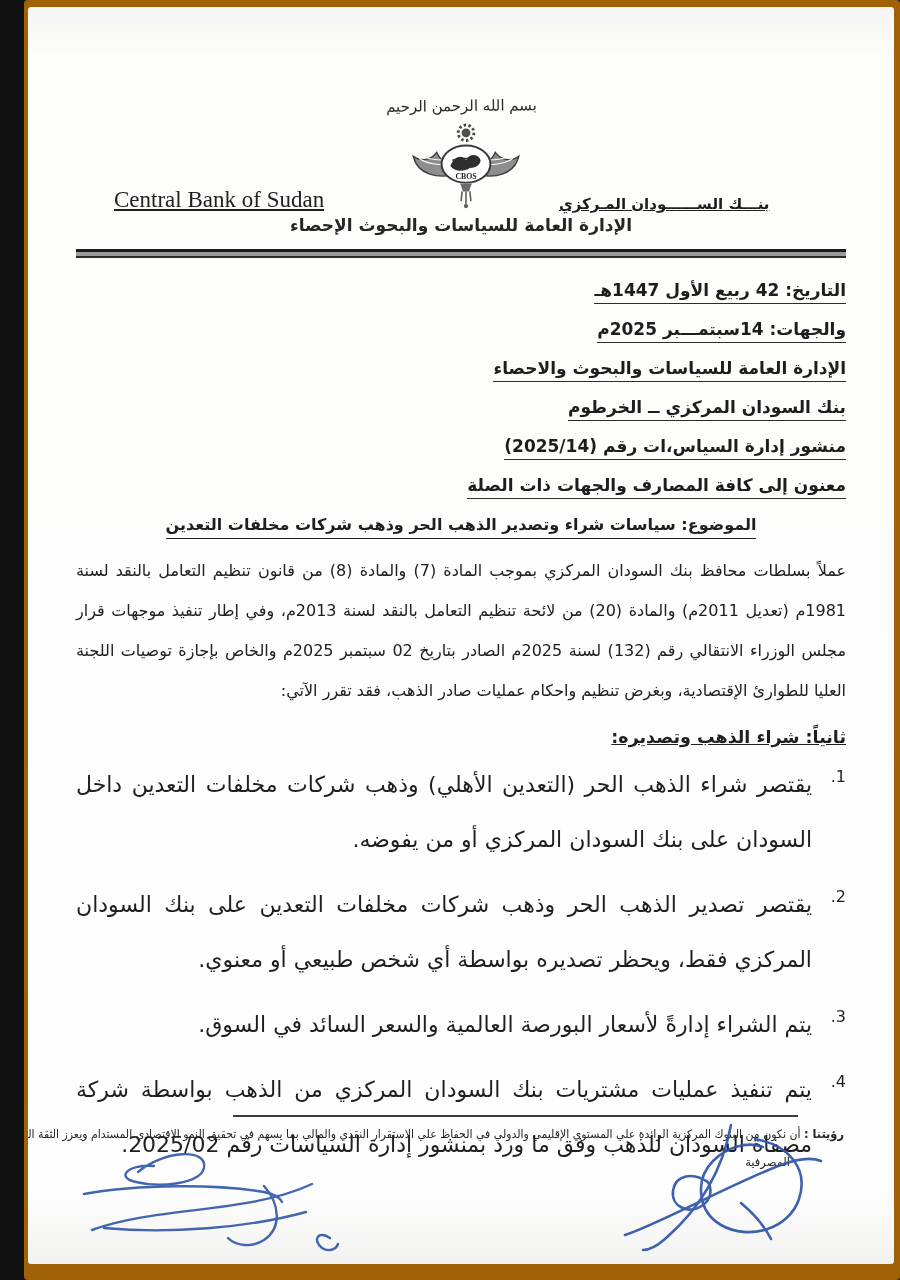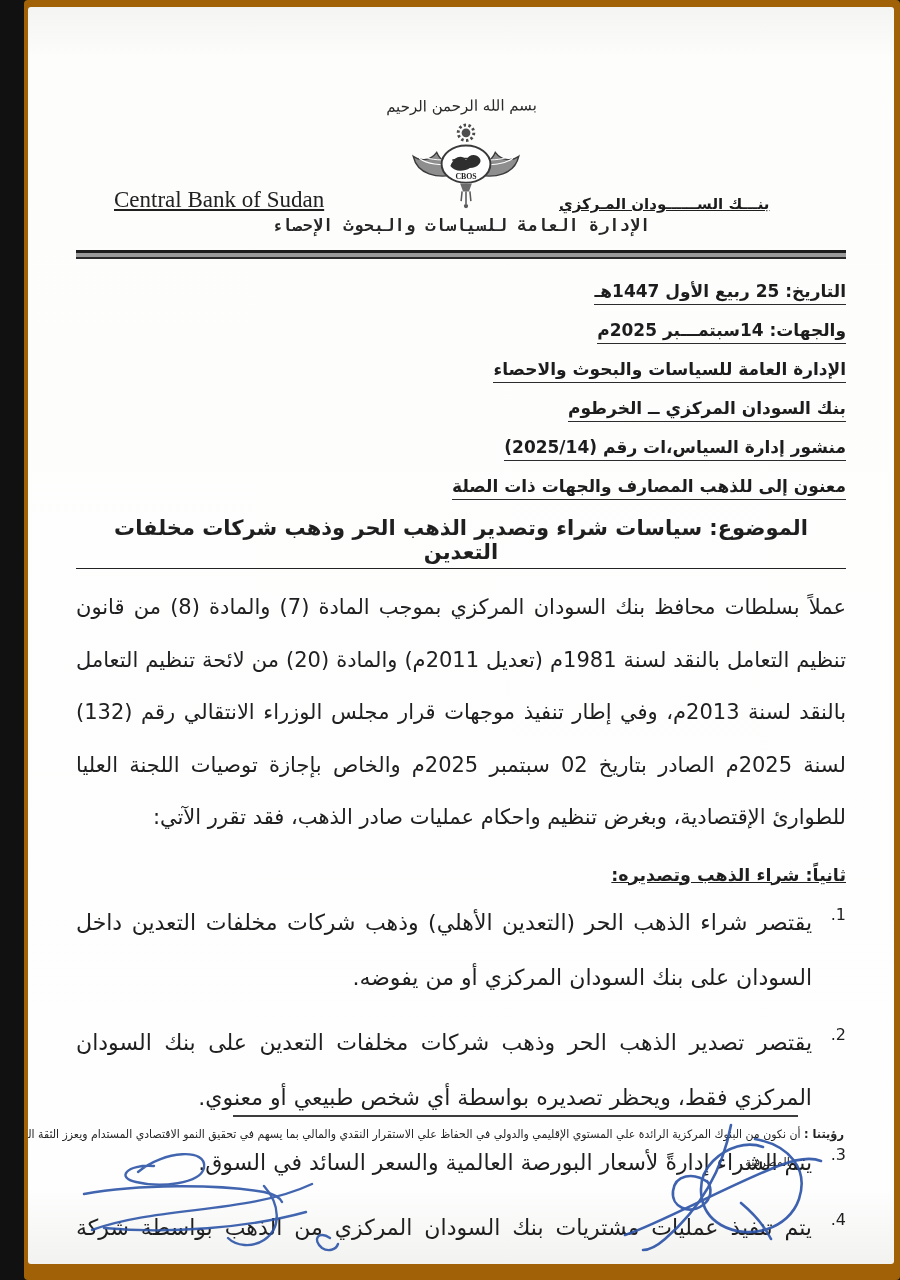--- a/index.html
+++ b/index.html
@@ -58,21 +58,20 @@
     padding-left:28px;
     white-space:nowrap;
   }
   .dept{
     margin-top:2px;
     text-align:center;
     direction:rtl;
     font-size:17px;
     font-weight:bold;
     color:#262626;
-    font-family:Liberation Mono, monospace;
   }
   .rule{
     margin-top:14px;
     height:4px;
     border-top:3px solid #1d1d1d;
     border-bottom:2px solid #2a2a2a;
     background:#9a9a9a;
   }
 
   
@@ -92,31 +91,31 @@
   }
 
   
   .subject{
     margin-top:16px;
     direction:rtl;
     text-align:center;
   }
   .subject span{
     display:inline-block;
-    font-size:21px;
+    font-size:16px;
     font-weight:bold;
     padding-bottom:4px;
     border-bottom:1.7px solid #222;
   }
 
   
   .para{
     direction:rtl;
     text-align:justify;
-    font-size:21px;
+    font-size:16px;
     line-height:2.5;
     color:#202020;
   }
   .preamble{margin-top:12px;}
   .first{margin-top:10px;}
   .b{font-weight:bold;}
   .second-heading{
     margin-top:10px;
     direction:rtl;
     text-align:right;
@@ -214,26 +213,26 @@
         </div>
 
         <div class="bank-ar">بنـــك الســــــودان المـركزي</div>
       </div>
 
       <div class="dept">الإدارة العامة للسياسات والبحوث الإحصاء</div>
 
       <div class="rule"></div>
 
       <div class="meta">
-        <div class="meta-line"><span>التاريخ: 25 ربيع الأول 1447هـ</span></div>
+        <div class="meta-line"><span>التاريخ: 42 ربيع الأول 1447هـ</span></div>
         <div class="meta-line"><span>والجهات: 14سبتمـــبر 2025م</span></div>
         <div class="meta-line"><span>الإدارة العامة للسياسات والبحوث والاحصاء</span></div>
         <div class="meta-line"><span>بنك السودان المركزي ــ الخرطوم</span></div>
         <div class="meta-line"><span>منشور إدارة السياس،ات رقم (2025/14)</span></div>
-        <div class="meta-line"><span>معنون إلى للذهب المصارف والجهات ذات الصلة</span></div>
+        <div class="meta-line"><span>معنون إلى كافة المصارف والجهات ذات الصلة</span></div>
       </div>
 
       <div class="subject">
         <span>الموضوع: سياسات شراء وتصدير الذهب الحر وذهب شركات مخلفات التعدين</span>
       </div>
 
       <p class="para preamble">عملاً بسلطات محافظ بنك السودان المركزي بموجب المادة (7) والمادة (8) من قانون تنظيم التعامل بالنقد لسنة 1981م (تعديل 2011م) والمادة (20) من لائحة تنظيم التعامل بالنقد لسنة 2013م، وفي إطار تنفيذ موجهات قرار مجلس الوزراء الانتقالي رقم (132) لسنة 2025م الصادر بتاريخ 02 سبتمبر 2025م والخاص بإجازة توصيات اللجنة العليا للطوارئ الإقتصادية، وبغرض تنظيم واحكام عمليات صادر الذهب، فقد تقرر الآتي:</p>
 
 
       <div class="second-heading">ثانياً: شراء الذهب وتصديره:</div>

